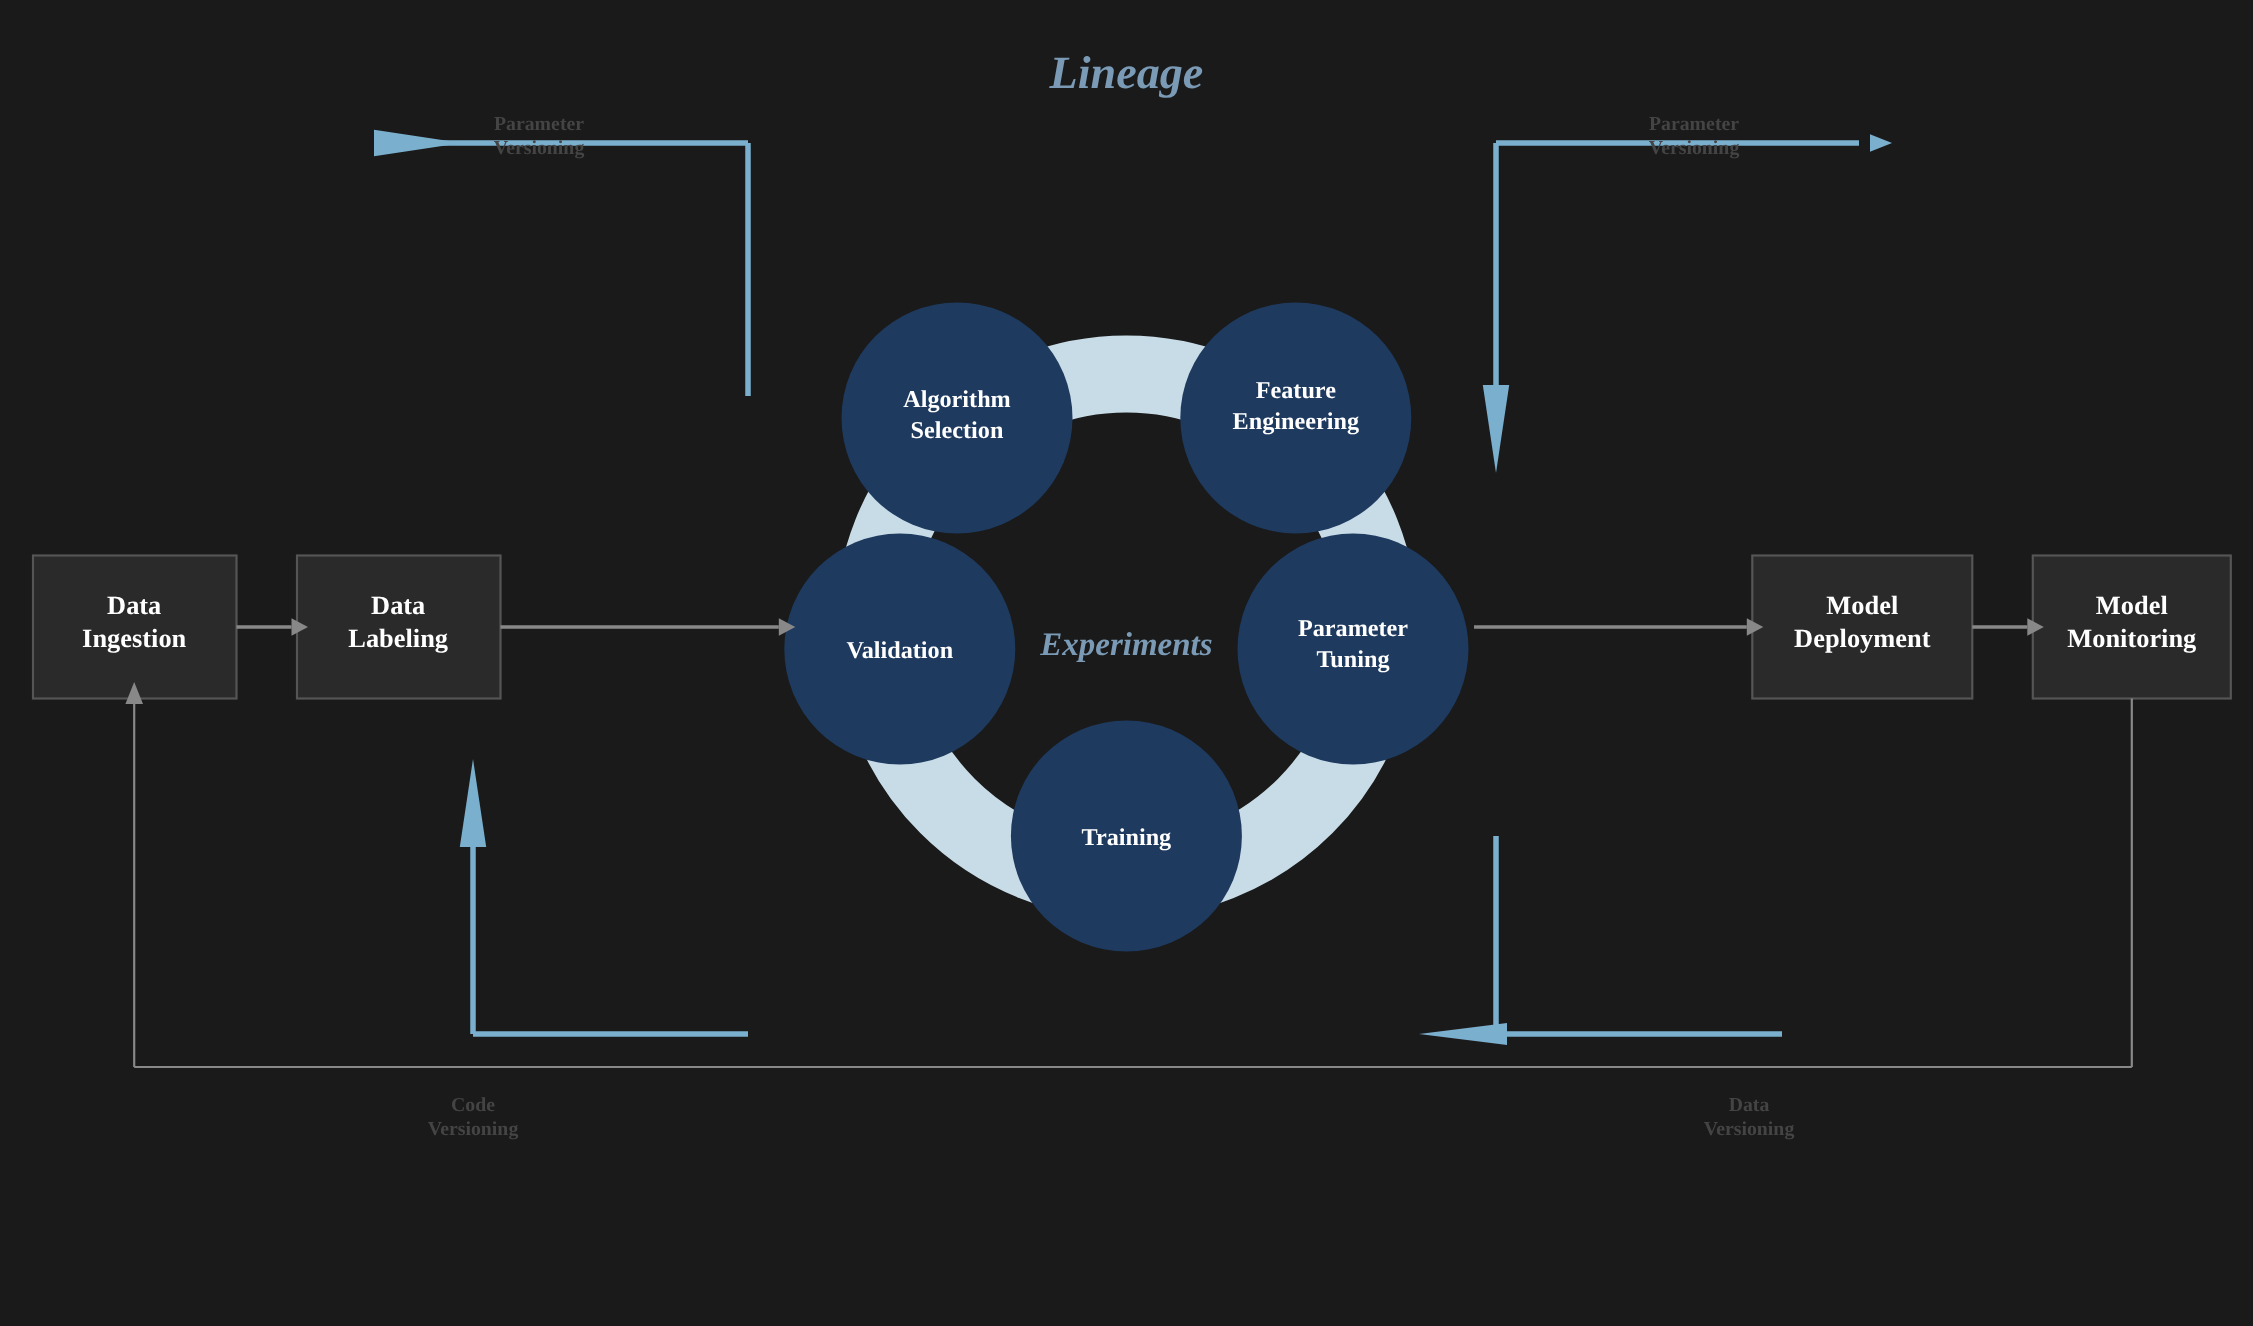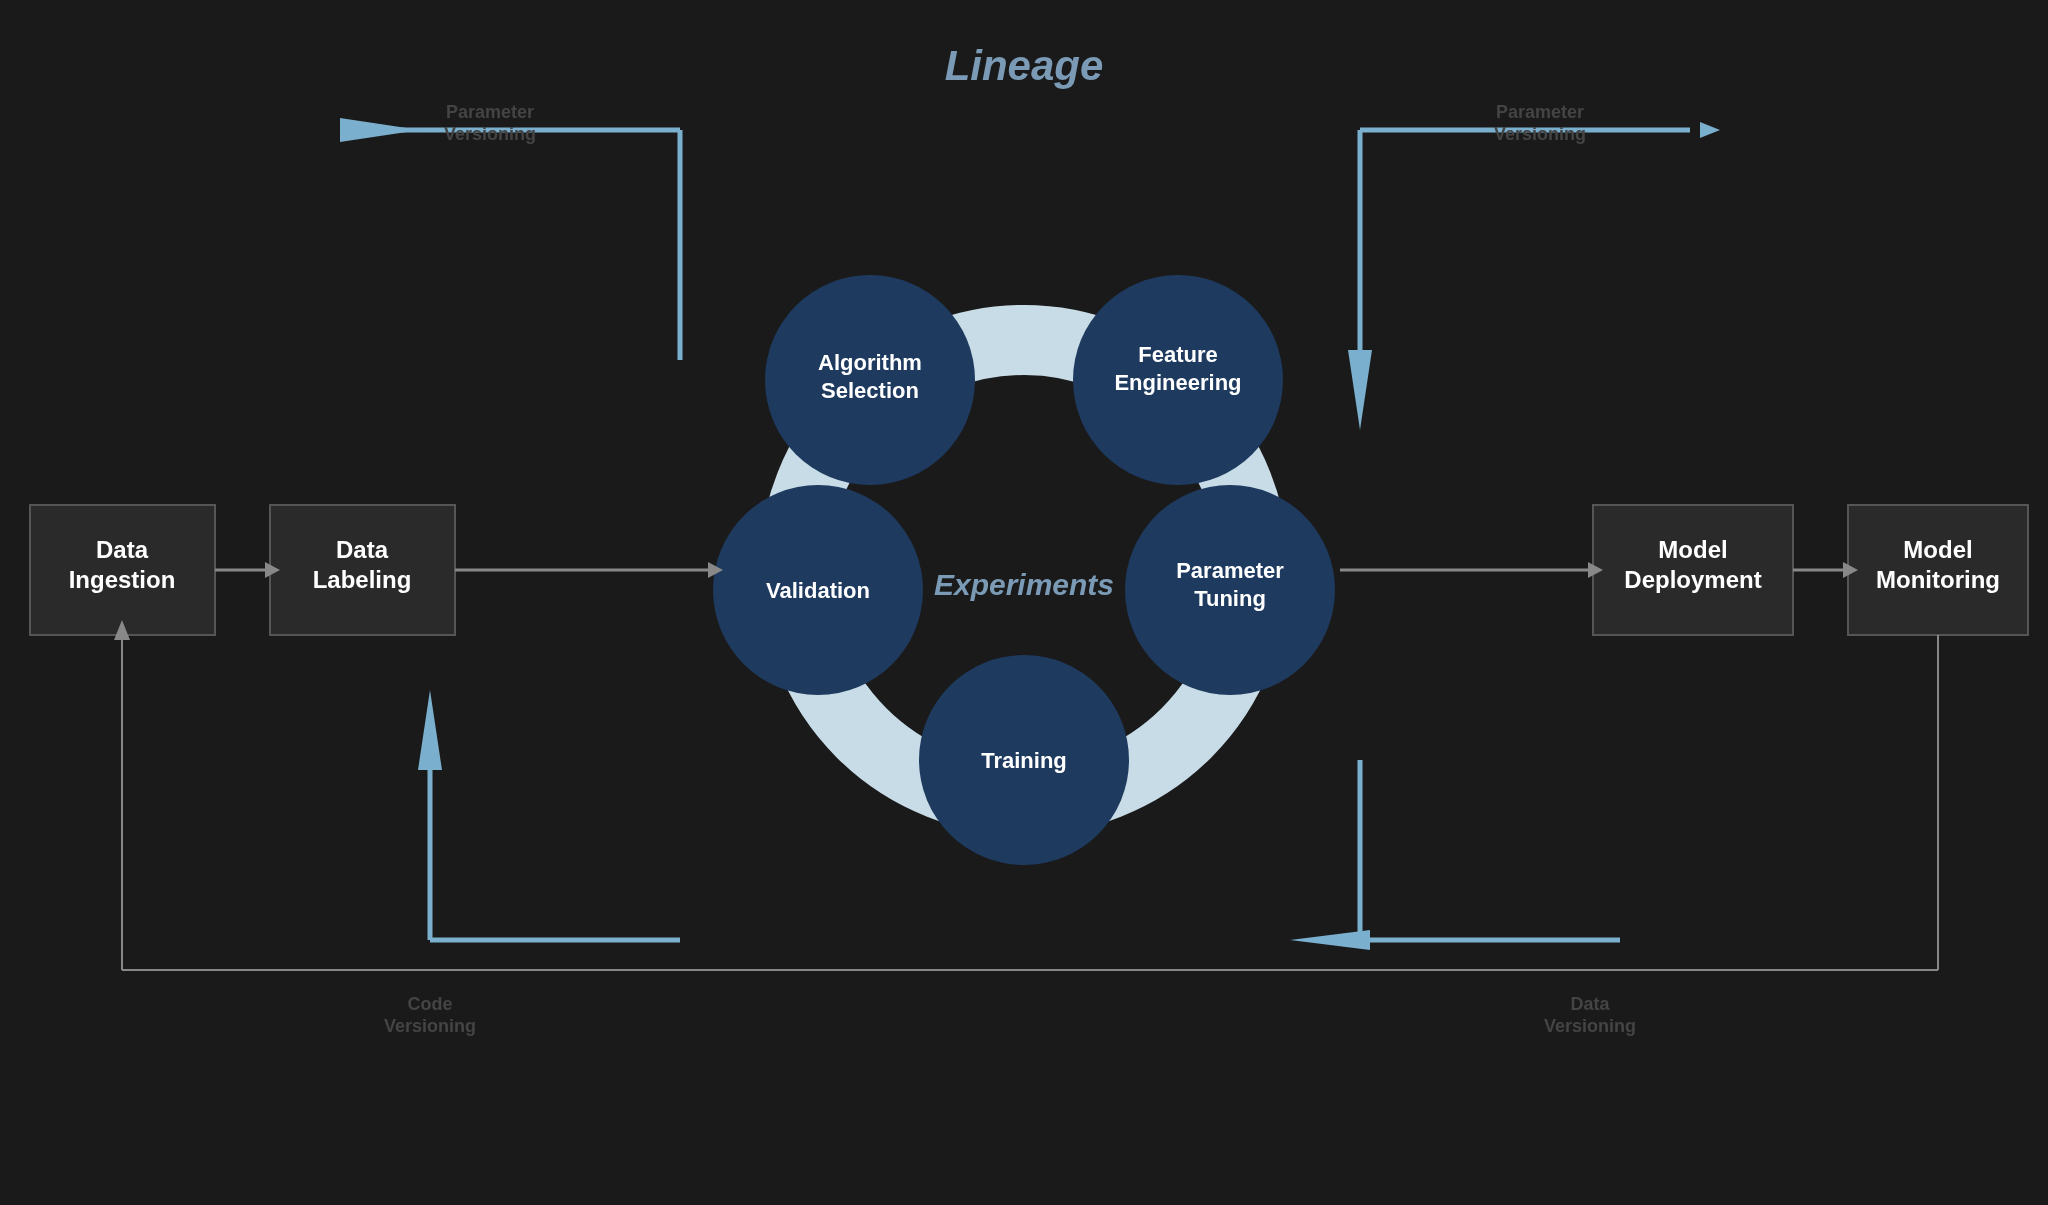--- a/index.html
+++ b/index.html
@@ -12,20 +12,21 @@
       position: relative;
     }
 
     .main-container {
       width: 2048px;
       height: 1205px;
       position: relative;
       display: flex;
       align-items: center;
       justify-content: center;
+      font-family: Liberation Serif, serif;
     }
 
     
     .svg-overlay {
       position: absolute;
       top: 0;
       left: 0;
       width: 2048px;
       height: 1205px;
       pointer-events: none;

